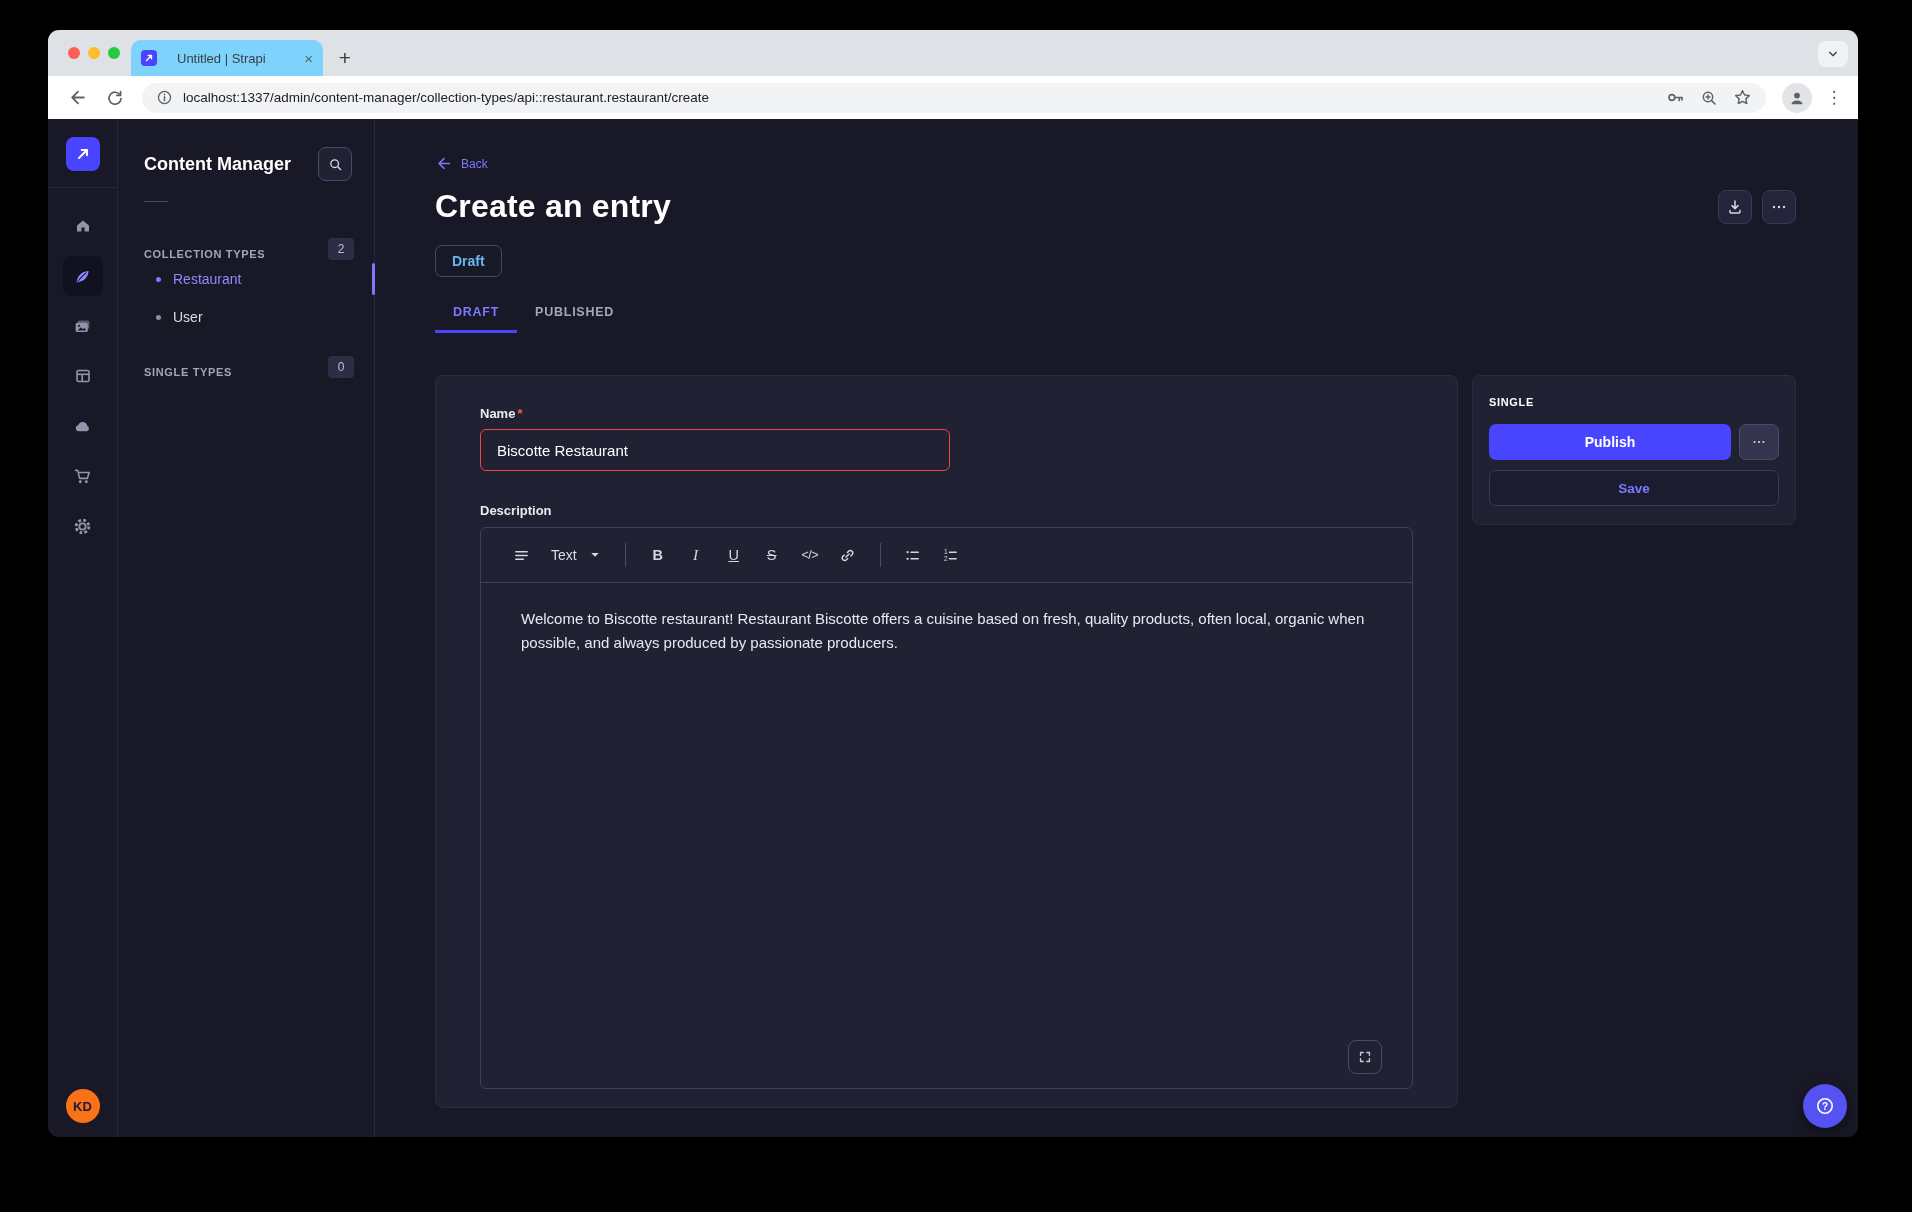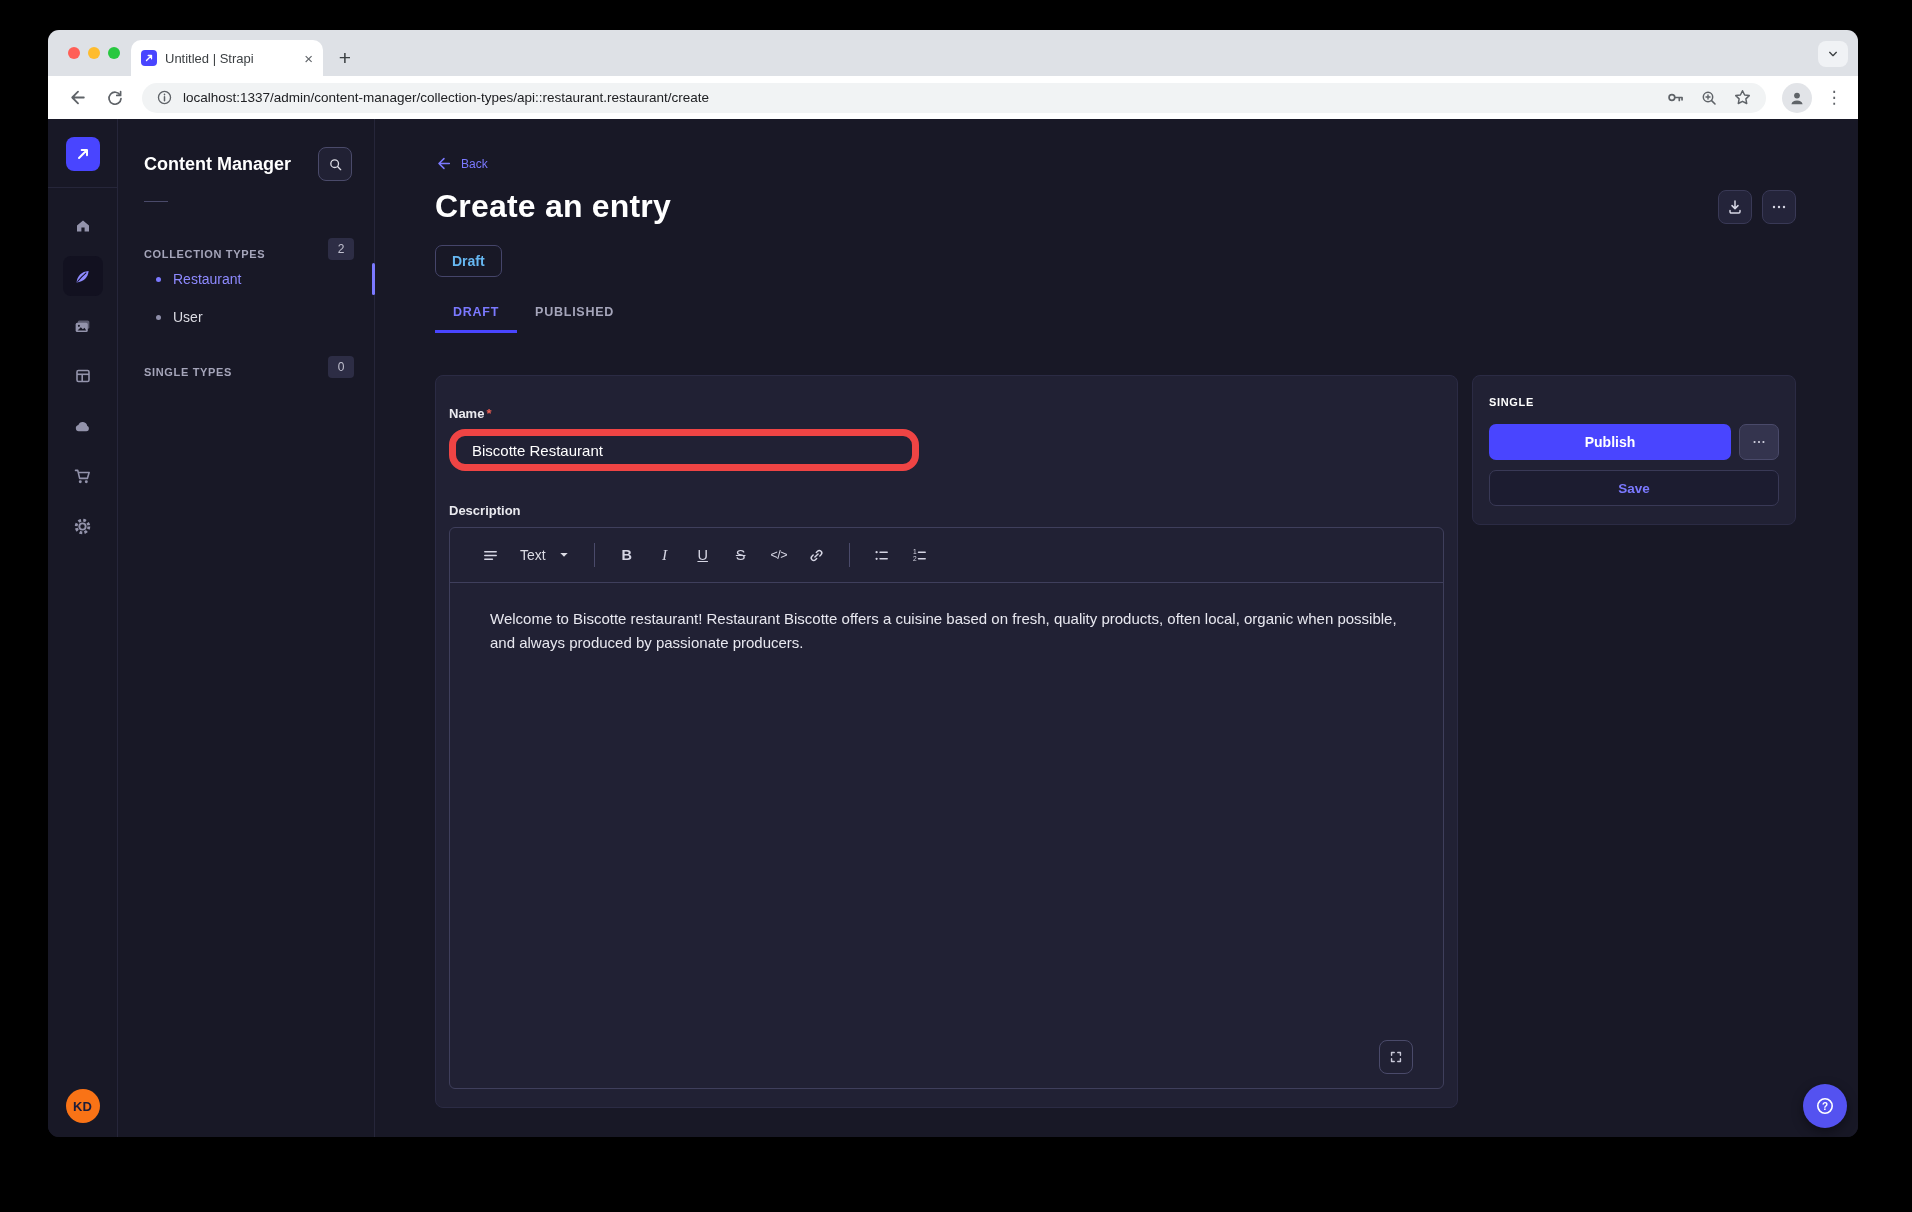--- a/index.html
+++ b/index.html
@@ -6,22 +6,22 @@
   html,body { width:1912px; height:1212px; background:#000; font-family:"Liberation Sans","DejaVu Sans",sans-serif; }
 
   .window { position:absolute; left:48px; top:30px; width:1810px; height:1107px;
     border-radius:11px; overflow:hidden; display:flex; flex-direction:column; background:#181826; }
 
   
   .tabstrip { height:46px; background:#dee1e6; display:flex; align-items:flex-end; flex:none; position:relative; }
   .traffic { position:absolute; left:20px; top:17px; display:flex; gap:8px; }
   .light { width:12px; height:12px; border-radius:50%; }
   .light.red { background:#ff5f57; } .light.yellow { background:#febc2e; } .light.green { background:#28c840; }
-  .tab { margin-left:83px; width:192px; height:36px; background:#ffffff; border-radius:10px 10px 0 0;
-    display:flex; align-items:center; padding:0 10px; gap:8px; }
+  .tab { margin-left:83px; width:192px; height:36px; background:#7dd3fc; border-radius:10px 10px 0 0;
+    display:flex; align-items:center; padding:0 10px; gap:20px; }
   .favicon { width:16px; height:16px; border-radius:4px; background:#4945ff; display:flex; align-items:center; justify-content:center; flex:none; }
   .tab-title { flex:1; font-size:13px; color:#3c4043; white-space:nowrap; overflow:hidden; text-overflow:ellipsis; }
   .tab-close { font-size:15px; color:#5f6368; line-height:1; cursor:default; }
   .newtab-btn { width:28px; height:28px; margin:0 0 4px 8px; display:flex; align-items:center; justify-content:center;
     font-size:21px; font-weight:300; color:#3c4043; border-radius:50%; }
   .tabsearch-btn { margin-left:auto; margin-right:10px; margin-bottom:9px; width:30px; height:26px; border-radius:8px;
     background:#f0f2f5; display:flex; align-items:center; justify-content:center; color:#3c4043; }
 
   
   .toolbar { height:43px; background:#fff; display:flex; align-items:center; padding:16px 12px; gap:4px; flex:none; }
@@ -71,24 +71,24 @@
   .header-actions { display:flex; gap:10px; margin-top:2px; }
   .icon-btn { width:34px; height:34px; border-radius:8px; border:1px solid #393956; background:#24243a;
     display:flex; align-items:center; justify-content:center; color:#d5d5e3; }
   .status-badge { display:inline-flex; align-items:center; margin-top:20px; padding:7px 16px; border:1px solid #45456a;
     border-radius:7px; font-size:14px; font-weight:600; color:#66b7f1; }
   .tabs { display:flex; margin-top:28px; }
   .tab-item { padding:0 18px 11px; font-size:12.5px; font-weight:bold; letter-spacing:.06em; color:#a5a5ba; border-bottom:3px solid transparent; }
   .tab-item.active { color:#7b79ff; border-bottom-color:#4945ff; }
 
   .content-row { display:flex; gap:14px; padding:42px 62px 0 60px; align-items:flex-start; flex:1; min-height:0; }
-  .form-card { flex:1; min-width:0; background:#212134; border:1px solid #2b2b44; border-radius:8px; padding:30px 13px 18px; }
+  .form-card { flex:1; min-width:0; background:#212134; border:1px solid #2b2b44; border-radius:8px; padding:30px 44px 18px; }
   .field-label { font-size:13px; font-weight:600; color:#eaeaef; }
   .req { color:#ee5e52; margin-left:2px; }
-  .text-input { margin-top:8px; width:470px; height:42px; background:#212134; border:7px solid #ef4444; border-radius:16px;
+  .text-input { margin-top:8px; width:470px; height:42px; background:#212134; border:1px solid #ef4444; border-radius:6px;
     padding:0 16px; font-size:15px; color:#fff; font-family:inherit; outline:none; display:block; }
   .desc-label { margin-top:32px; }
   .editor { margin-top:9px; border:1px solid #3f3f5c; border-radius:6px; overflow:hidden; }
   .editor-toolbar { height:55px; display:flex; align-items:center; padding:0 24px; gap:6px; border-bottom:1px solid #3f3f5c; }
   .tb-btn { min-width:32px; height:32px; padding:0 5px; border-radius:6px; display:flex; align-items:center; justify-content:center;
     color:#d5d5e3; font-size:14.5px; }
   .tb-btn.b { font-weight:bold; } .tb-btn.i { font-style:italic; font-family:"Liberation Serif",serif; font-size:15.5px; }
   .tb-btn.u { text-decoration:underline; } .tb-btn.s { text-decoration:line-through; }
   .tb-btn.code { font-size:12.5px; letter-spacing:-.5px; }
   .tb-dropdown { display:flex; align-items:center; gap:12px; padding:0 8px; height:32px; color:#dcdce4; font-size:14px; }

